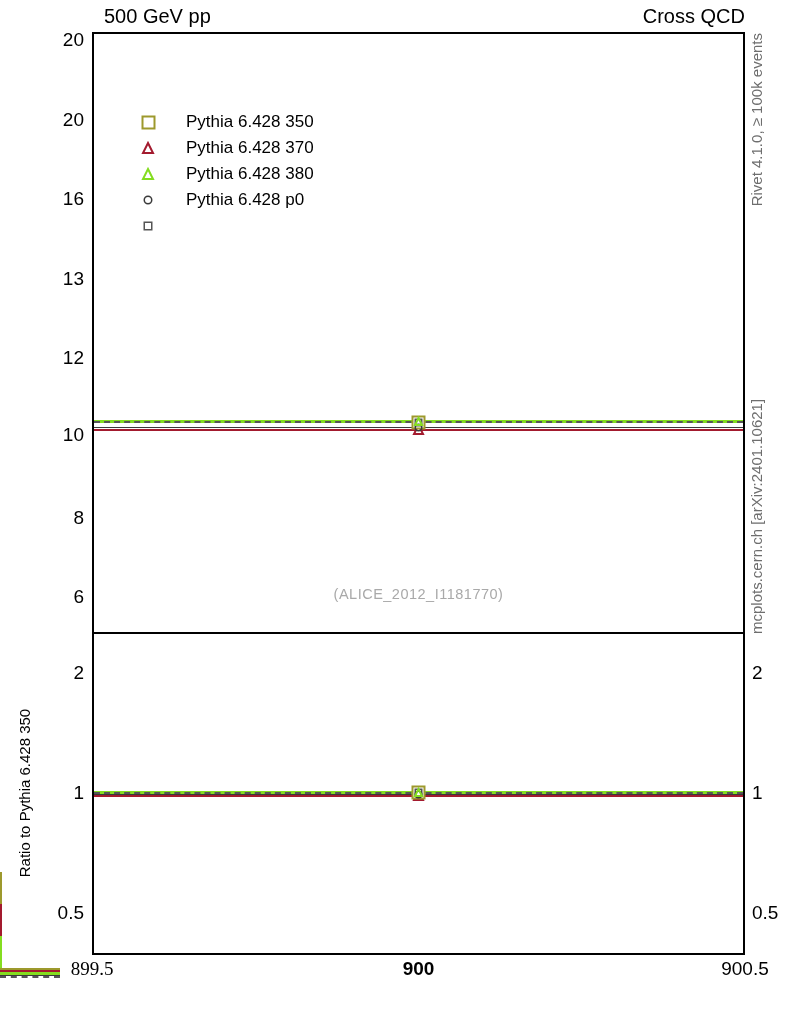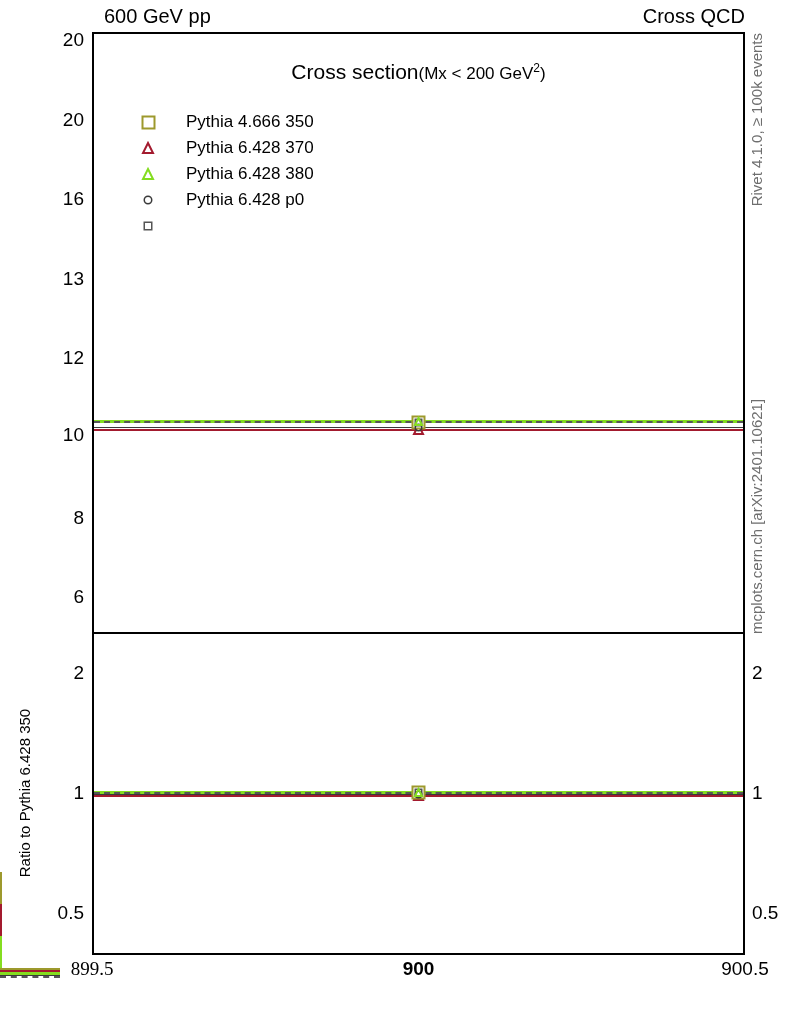--- a/index.html
+++ b/index.html
@@ -18,30 +18,28 @@
   .vtext{position:absolute;transform:rotate(-90deg);font-size:15px;color:#6e6e6e;white-space:nowrap;line-height:18px;}
   .vlabel{position:absolute;transform:rotate(-90deg);font-size:15px;color:#000;white-space:nowrap;line-height:20px;}
   .mk{position:absolute;line-height:0;}
   .series-line{position:absolute;}
 </style>
 </head>
 <body>
 
 <div class="page">
 
-  <div class="hdr" style="left:104px;top:4px;">600 GeV pp</div>
+  <div class="hdr" style="left:104px;top:4px;">500 GeV pp</div>
   <div class="hdr right" style="right:41px;top:4px;">Cross QCD</div>
 
   <div class="frame" style="left:92px;top:32px;width:653px;height:602px;"></div>
   <div class="frame" style="left:92px;top:632px;width:653px;height:323px;"></div>
 
-  <div class="center" style="position:absolute;left:92px;top:60px;width:653px;">
-    <span class="title-main">Cross section</span><span class="title-paren">(Mx &lt; 200 GeV</span><span class="title-paren title-sup">2</span><span class="title-paren">)</span>
-  </div>
-
+
+  <div class="watermark" style="left:92px;top:586px;width:653px;text-align:center;">(ALICE_2012_I1181770)</div>
 
   <div class="vtext" style="left:642px;top:139px;width:230px;text-align:right;">Rivet 4.1.0, ≥ 100k events</div>
   <div class="vtext" style="left:607px;top:475px;width:300px;text-align:left;">mcplots.cern.ch [arXiv:2401.10621]</div>
 
   <div class="vlabel" style="left:-75px;top:783px;width:200px;text-align:center;">Ratio to Pythia 6.428 350</div>
 
   <div id="plot-layer" style="position:absolute;left:0;top:0;width:786px;height:1024px;">
       <div style="left: 91px; top: 34px; width: 2px; height: 16px;"></div>
       <div style="left: 91px; top: 616px; width: 2px; height: 16px;"></div>
       <div style="left: 91px; top: 636px; width: 2px; height: 16px;"></div>
@@ -296,21 +294,21 @@
       <div class="mk" style="left: 414px; top: 789.991px; width: 9px; height: 9px;"><svg width="9" height="9">
           <circle cx="4.5" cy="4.5" r="3.25" fill="none" stroke="#3a3a3a" stroke-width="1.5"></circle>
         </svg></div>
       <div class="mk" style="left: 413px; top: 786.558px; width: 11px; height: 11px;"><svg width="11" height="11">
           <polygon points="5.5,2 9,9 2,9" fill="none" stroke="#84dd20" stroke-width="2"></polygon>
         </svg></div>
       <div style="left: 118px; top: 121px; width: 60px; height: 2px; background: rgb(157, 153, 45);"></div>
       <div class="mk" style="left: 140.5px; top: 114.5px; width: 15px; height: 15px;"><svg width="15" height="15">
           <rect x="1.5" y="1.5" width="12" height="12" fill="#fff" stroke="#9d992d" stroke-width="2"></rect>
         </svg></div>
-      <div class="legend-label" style="left: 186px; top: 111px;">Pythia 4.666 350</div>
+      <div class="legend-label" style="left: 186px; top: 111px;">Pythia 6.428 350</div>
       <div style="left: 118px; top: 147px; width: 60px; height: 2px; background: rgb(163, 26, 46);"></div>
       <div class="mk" style="left: 141px; top: 141px; width: 14px; height: 14px;"><svg width="14" height="14">
           <polygon points="7,2 12,12 2,12" fill="#fff" stroke="#a31a2e" stroke-width="2"></polygon>
         </svg></div>
       <div class="legend-label" style="left: 186px; top: 137px;">Pythia 6.428 370</div>
       <div style="left: 118px; top: 172.5px; width: 60px; height: 3px; background: rgb(132, 221, 32);"></div>
       <div class="mk" style="left: 141px; top: 167px; width: 14px; height: 14px;"><svg width="14" height="14">
           <polygon points="7,2 12,12 2,12" fill="#fff" stroke="#84dd20" stroke-width="2"></polygon>
         </svg></div>
       <div class="legend-label" style="left: 186px; top: 163px;">Pythia 6.428 380</div>

